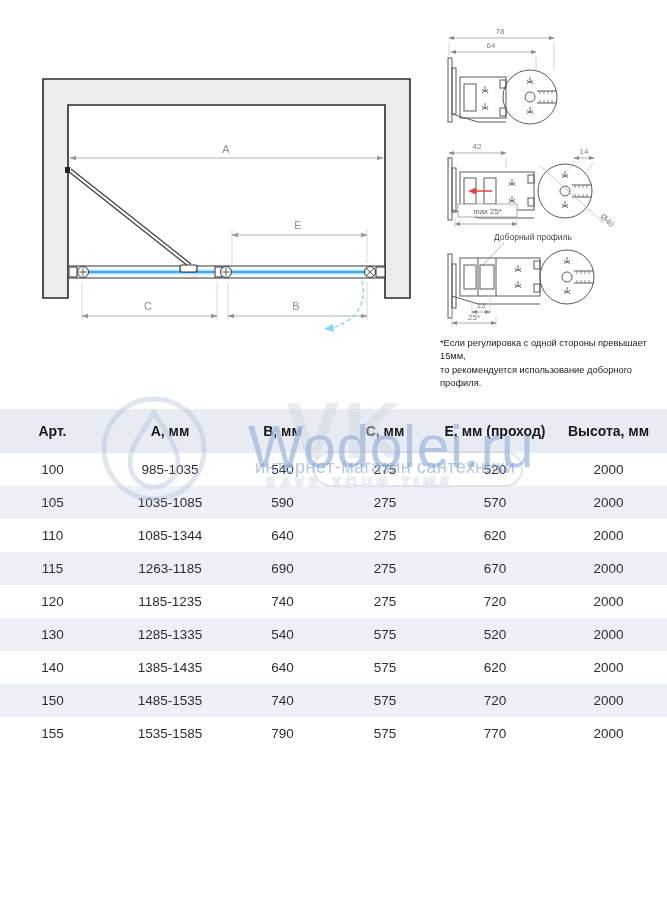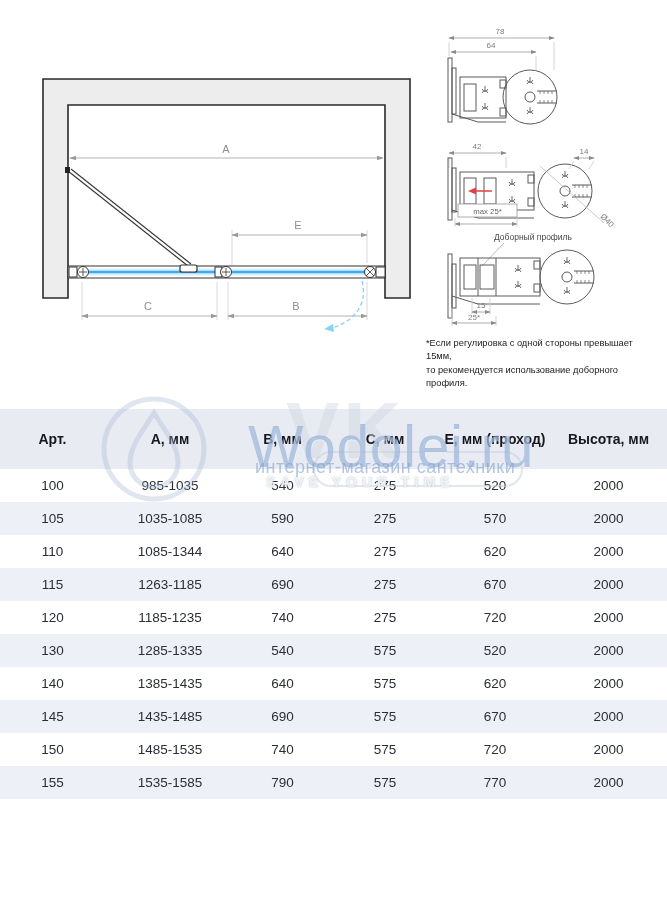--- a/index.html
+++ b/index.html
@@ -5,30 +5,30 @@
   * { margin:0; padding:0; box-sizing:border-box; }
   body { background:#fff; }
   .page {
     position:relative; width:667px; height:900px; background:#ffffff;
     font-family:"Liberation Sans", sans-serif; overflow:hidden;
   }
   .drawing-area { position:absolute; left:0; top:0; width:667px; height:400px; }
   .main-svg { position:absolute; left:30px; top:60px; }
   .profile-svg { position:absolute; left:428px; top:18px; }
   .footnote {
-    position:absolute; left:426px; top:337px; width:228px;
+    position:absolute; left:440px; top:337px; width:228px;
     font-size:9.3px; line-height:1.45; color:#1b1b1b;
   }
   
   .spec-table {
     position:absolute; left:0; top:409px; width:667px;
     border-collapse:collapse; table-layout:fixed; z-index:1;
   }
   .spec-table th {
-    height:60px; background:#e9ebf3; font-size:14px; font-weight:bold;
+    height:44px; background:#e9ebf3; font-size:14px; font-weight:bold;
     color:#17181c; text-align:center; vertical-align:middle;
   }
   .spec-table td {
     height:33px; font-size:13.5px; font-weight:normal; color:#2b2e34;
     text-align:center; vertical-align:middle;
   }
   .spec-table tbody tr:nth-child(even) { background:#eef0f8; }
   .spec-table tbody tr:nth-child(odd) { background:#ffffff; }
   
   .watermark { position:absolute; left:0; top:389px; width:556px; height:115px;
@@ -361,28 +361,20 @@
         </tr>
         <tr>
           <td>140</td>
           <td>1385-1435</td>
           <td>640</td>
           <td>575</td>
           <td>620</td>
           <td>2000</td>
         </tr>
         <tr>
-          <td>145</td>
-          <td>1435-1485</td>
-          <td>690</td>
-          <td>575</td>
-          <td>670</td>
-          <td>2000</td>
-        </tr>
-        <tr>
           <td>150</td>
           <td>1485-1535</td>
           <td>740</td>
           <td>575</td>
           <td>720</td>
           <td>2000</td>
         </tr>
         <tr>
           <td>155</td>
           <td>1535-1585</td>

